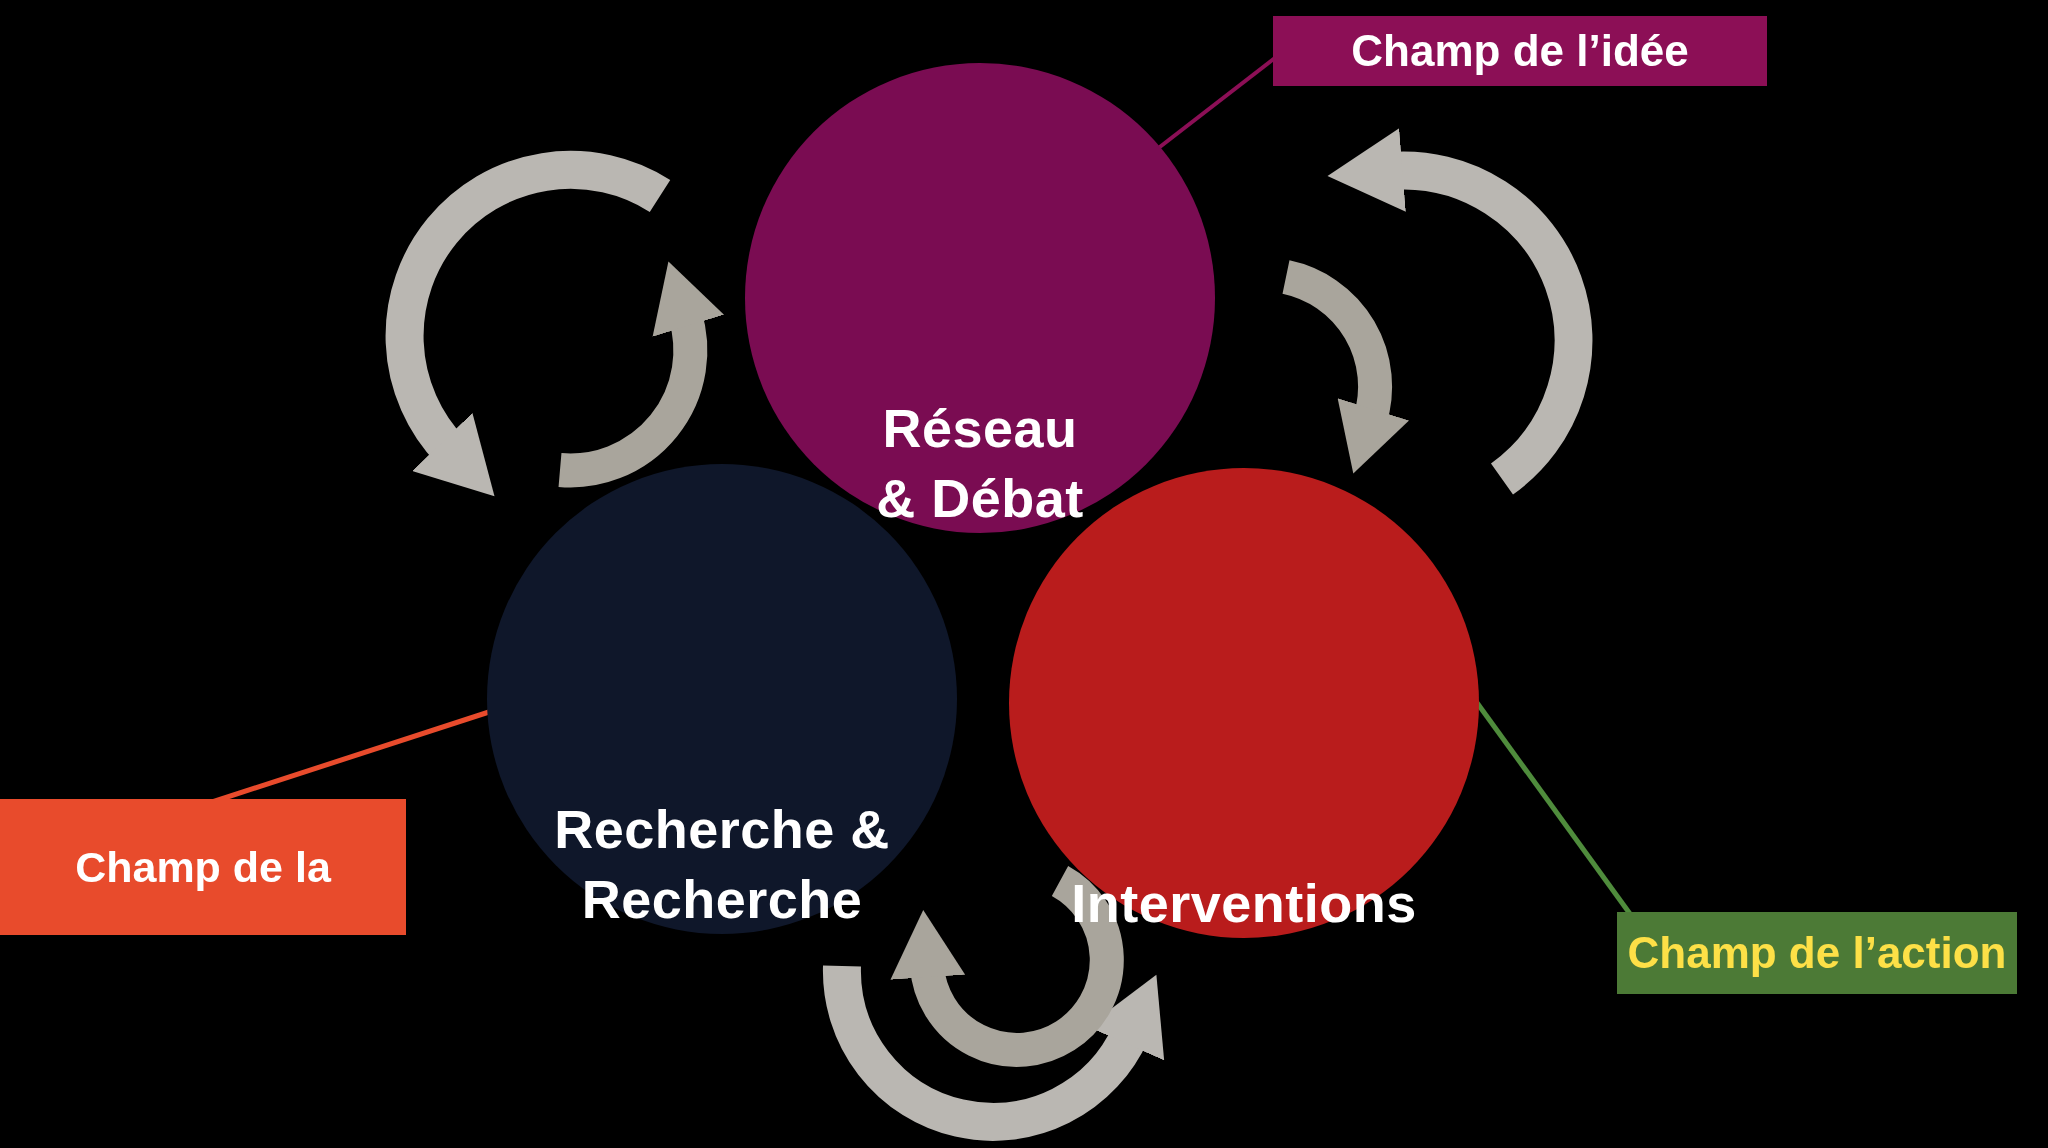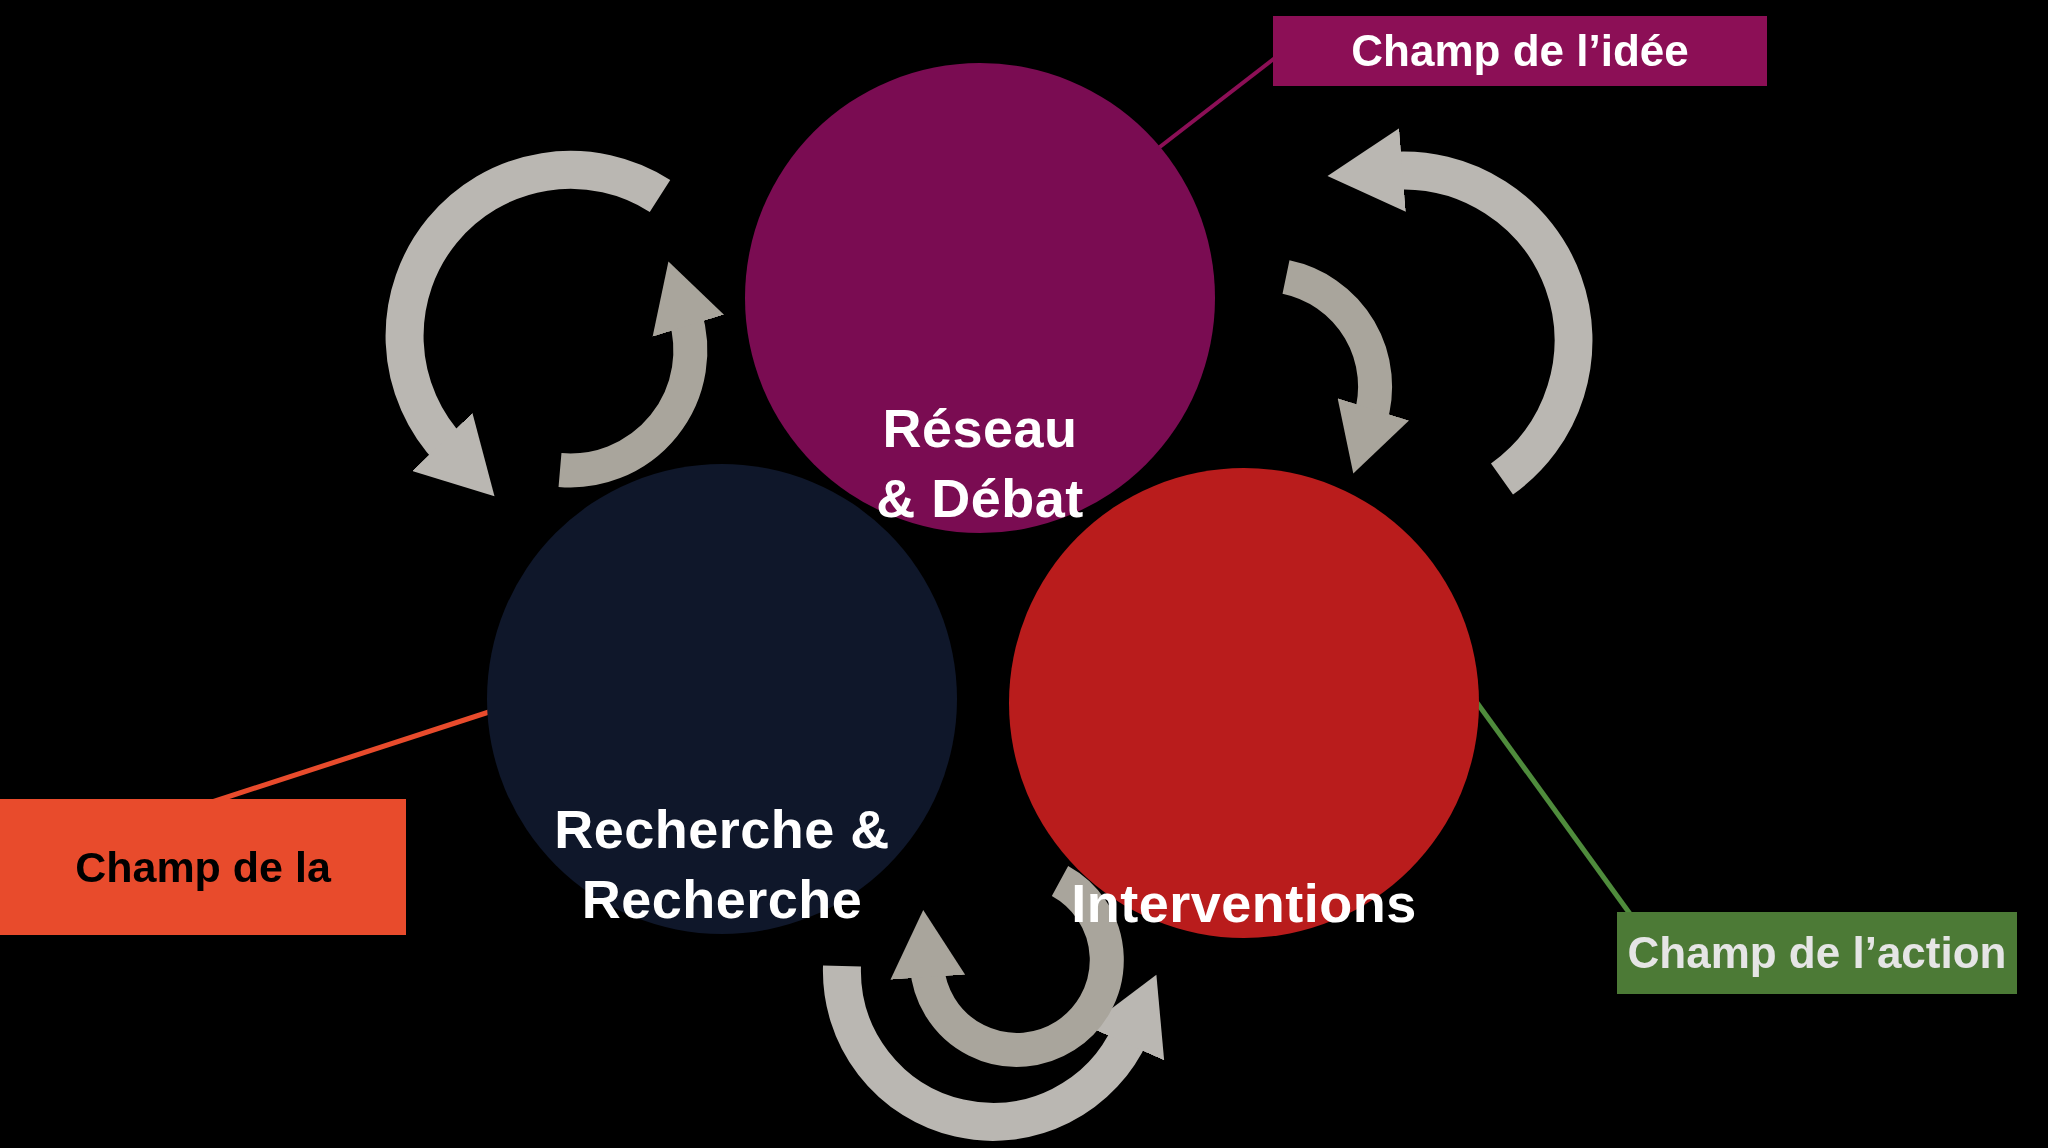--- a/index.html
+++ b/index.html
@@ -88,20 +88,20 @@
     <div class="circle-text" style="color: rgb(255, 255, 255);">
       <span>Interventions</span>
     </div>
   </div>
 
   <div class="callout" id="co-idee" style="background: rgb(140, 15, 86);">
     <span style="color: rgb(255, 255, 255);">Champ de l’idée</span>
   </div>
 
   <div class="callout" id="co-distance" style="background: rgb(232, 75, 44);">
-    <span style="color: #000000; text-align: right;">Champ de la</span>
+    <span style="color: #ffffff; text-align: right;">Champ de la</span>
   </div>
 
   <div class="callout" id="co-action" style="background: rgb(76, 122, 54);">
-    <span style="color: #e5e5e5;">Champ de l’action</span>
+    <span style="color: #fde047;">Champ de l’action</span>
   </div>
 
 </div>
 
 </body></html>

